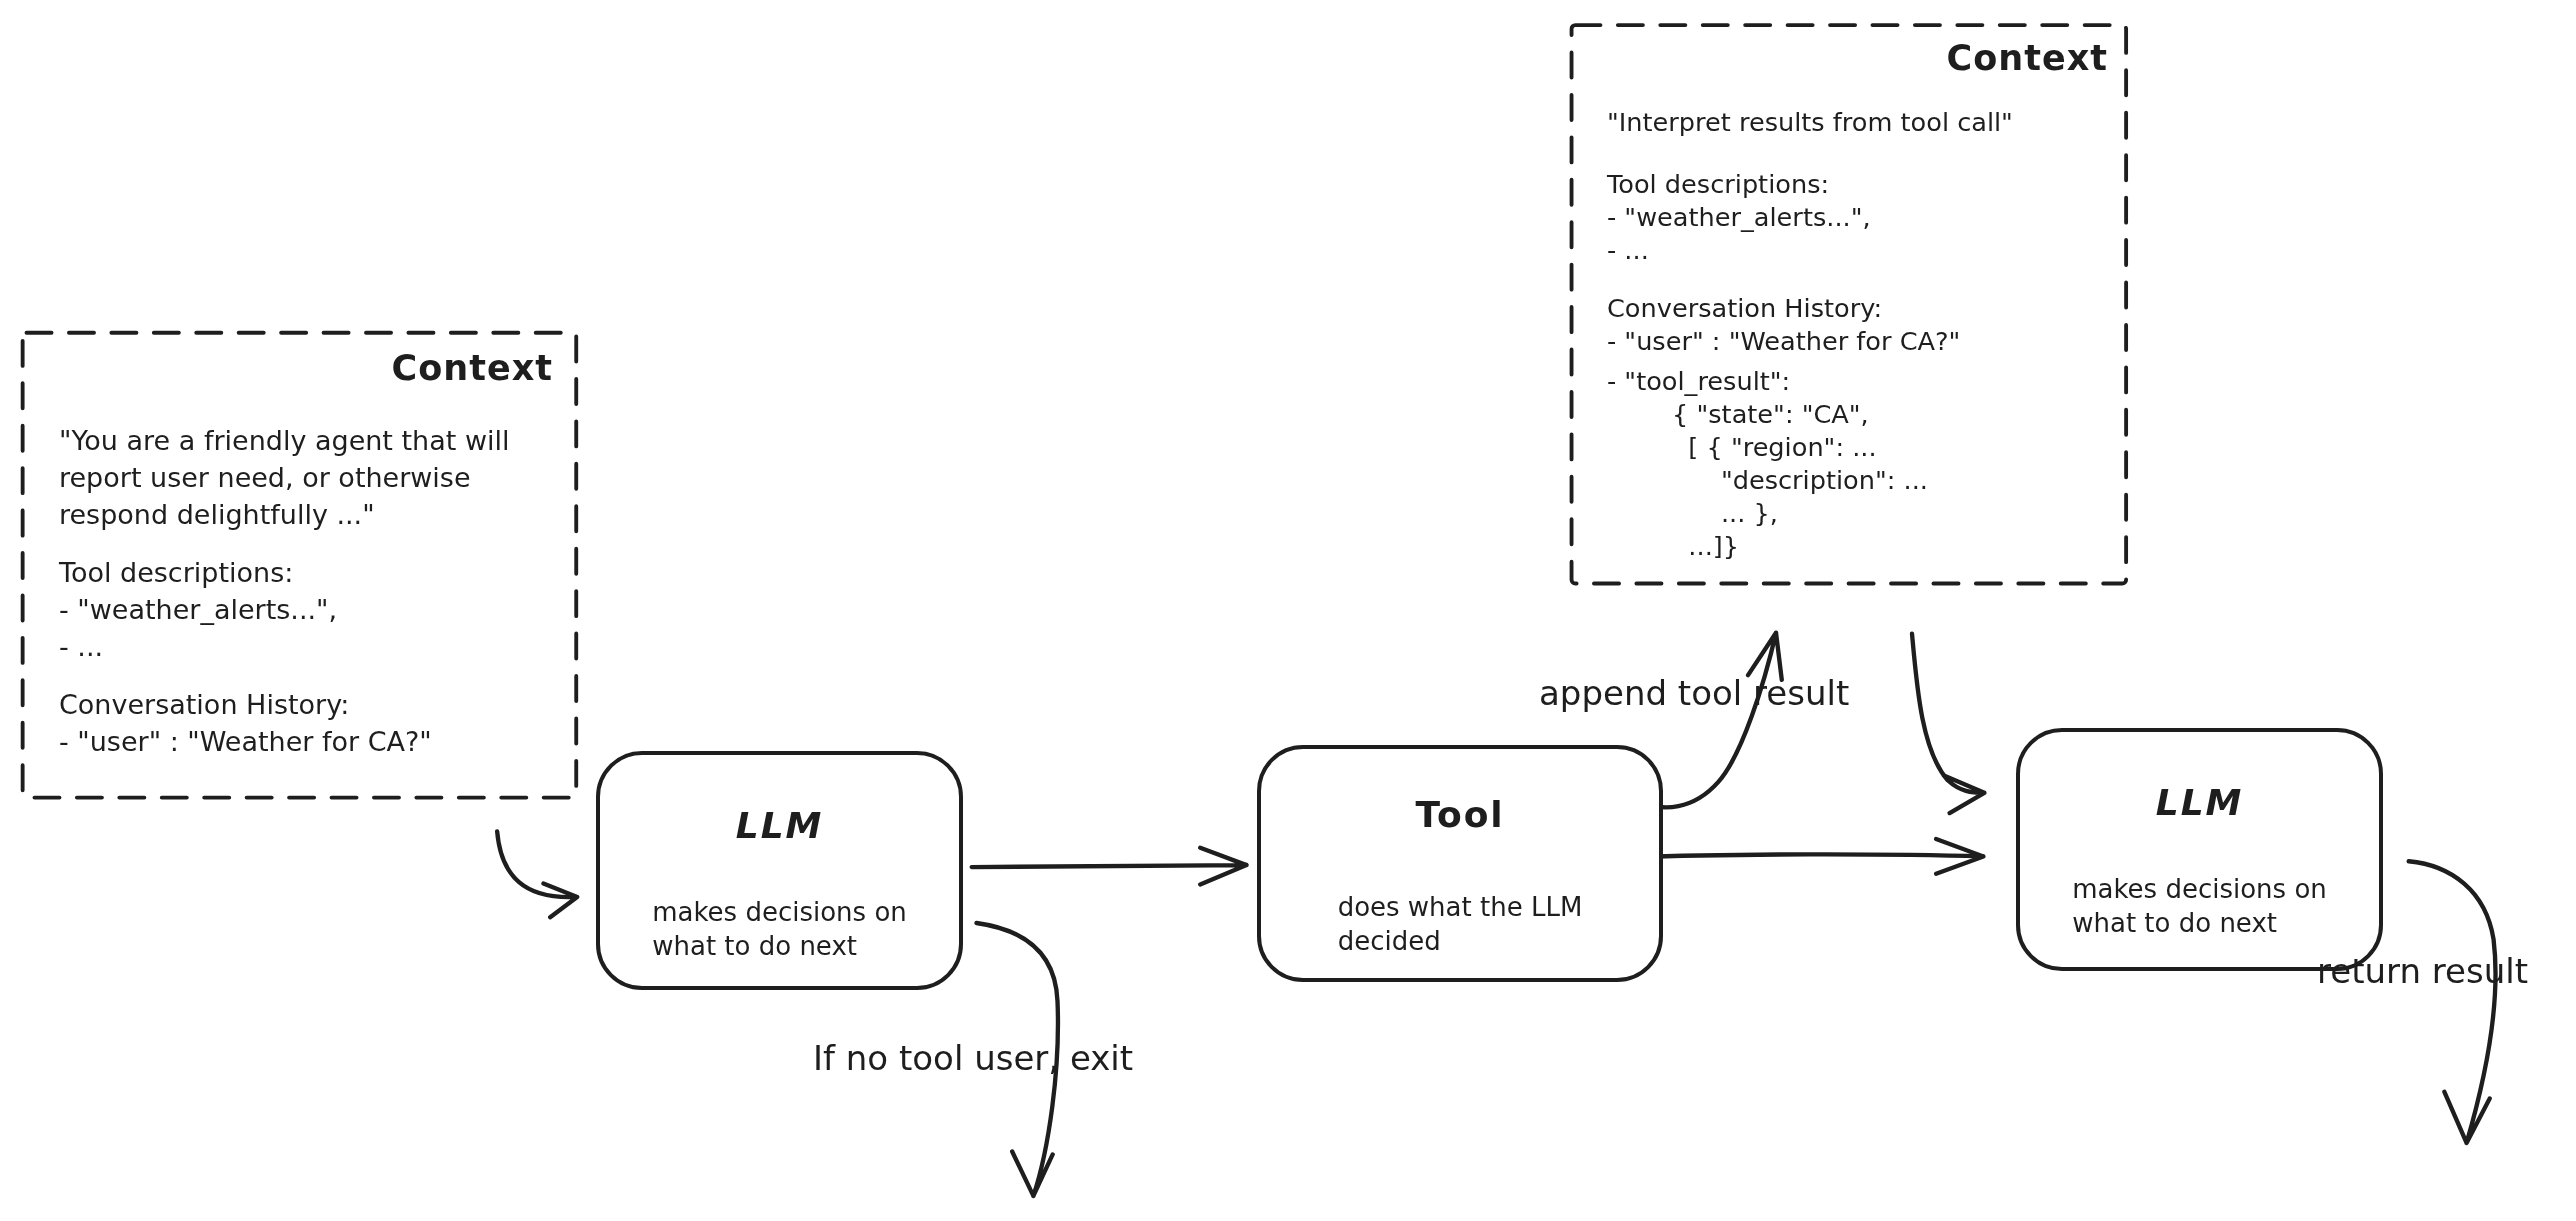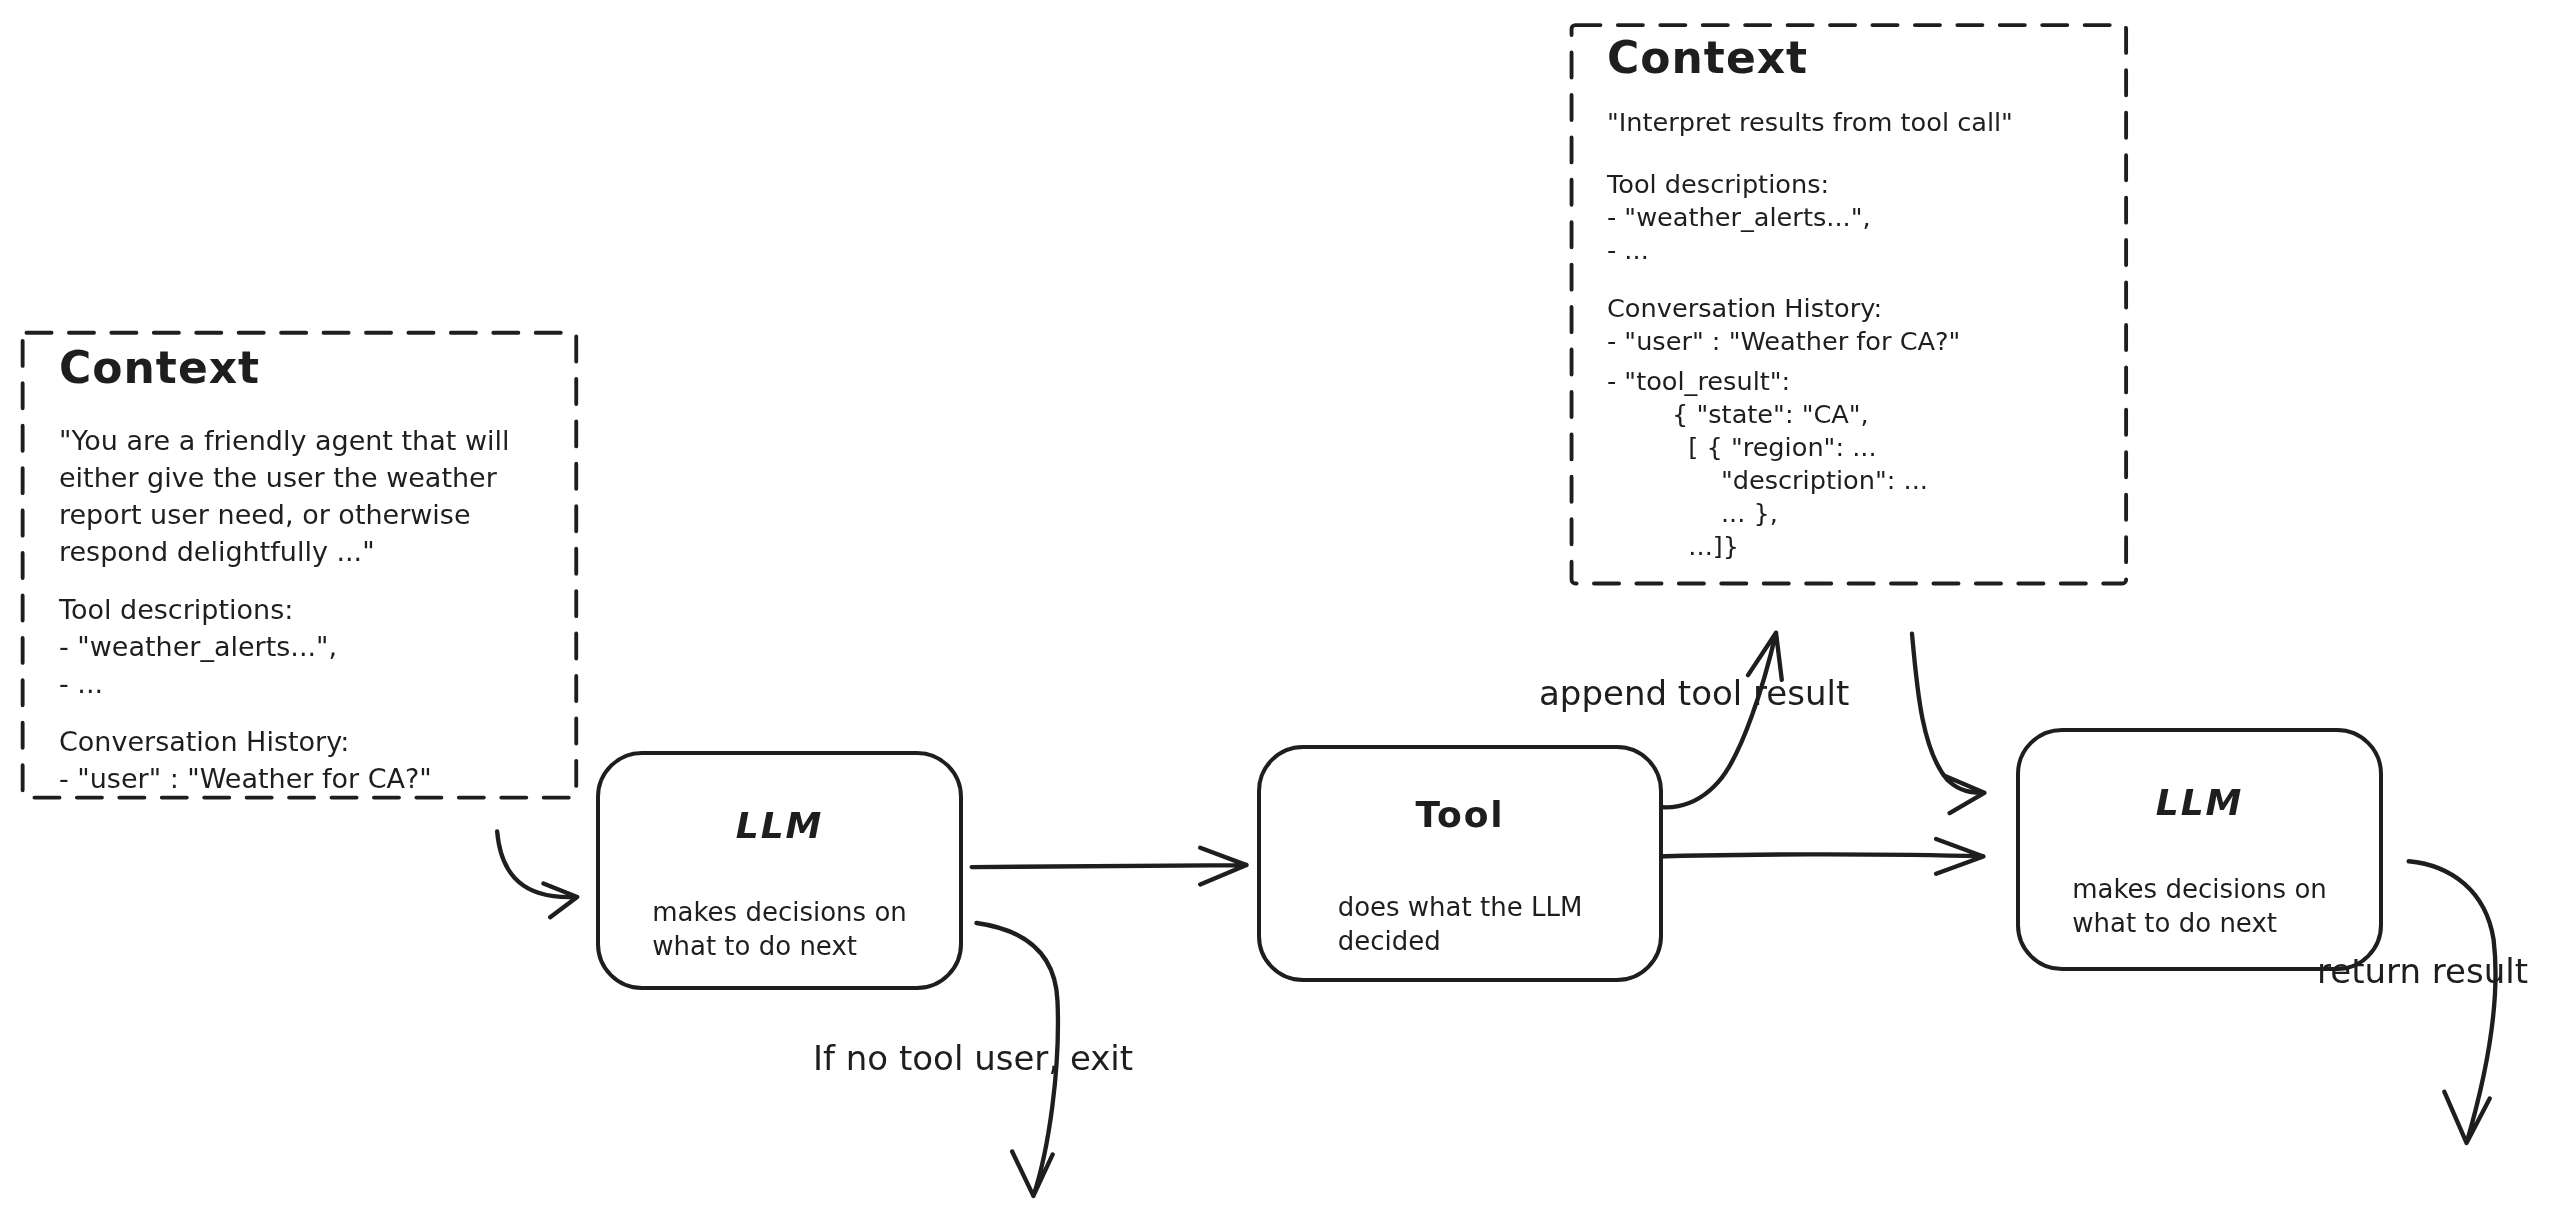--- a/index.html
+++ b/index.html
@@ -11,22 +11,22 @@
     color:#1e1e1e;
     overflow:hidden;
   }
   .abs{position:absolute;}
   svg.overlay{position:absolute;left:0;top:0;width:2576px;height:1221px;}
   svg.overlay path, svg.overlay rect{pointer-events:stroke;}
 
   
   .ctx{box-sizing:border-box;}
   .ctx-title{
-    text-align:left;font-weight:bold;letter-spacing:1px;
-    font-size:44px;line-height:50px;
+    text-align:right;font-weight:bold;letter-spacing:1px;
+    font-size:35px;line-height:50px;
   }
   .ctx-body{font-size:27px;}
   .line{white-space:pre;line-height:37px;}
   #ctx2 .line{line-height:33px;font-size:25.6px;}
 
   
   .node{
     box-sizing:border-box;
     border:4.8px solid #1e1e1e;
     border-radius:46px;
@@ -68,21 +68,20 @@
     <path stroke-width="4.5" d="M 1982 657 C 1987 712, 1992 778, 2019 809 C 2032 821, 2044 822, 2057 822 M 2057 822 L 2015 804 M 2057 822 L 2021 843"></path>
 
     <path stroke-width="4.5" d="M 2497 893 C 2541 897, 2577 924, 2585 974 C 2593 1040, 2576 1120, 2557 1185 M 2557 1185 L 2534 1132 M 2557 1185 L 2581 1139"></path>
   </svg>
 
   <div id="ctx1" class="abs ctx" style="left:20px;top:331px;width:558px;height:469px;padding:11.6px 25px 0 39px;">
     <div class="ctx-title">Context</div>
     <div class="ctx-body">
       <div style="margin-top:29px;">
         <div class="line">"You are a friendly agent that will</div>
-        <div class="line">either give the user the weather</div>
         <div class="line">report user need, or otherwise</div>
         <div class="line">respond delightfully ..."</div>
       </div>
       <div style="margin-top:21px;">
         <div class="line">Tool descriptions:</div>
         <div class="line">- "weather_alerts...",</div>
         <div class="line">- ...</div>
       </div>
       <div style="margin-top:21px;">
         <div class="line">Conversation History:</div>

